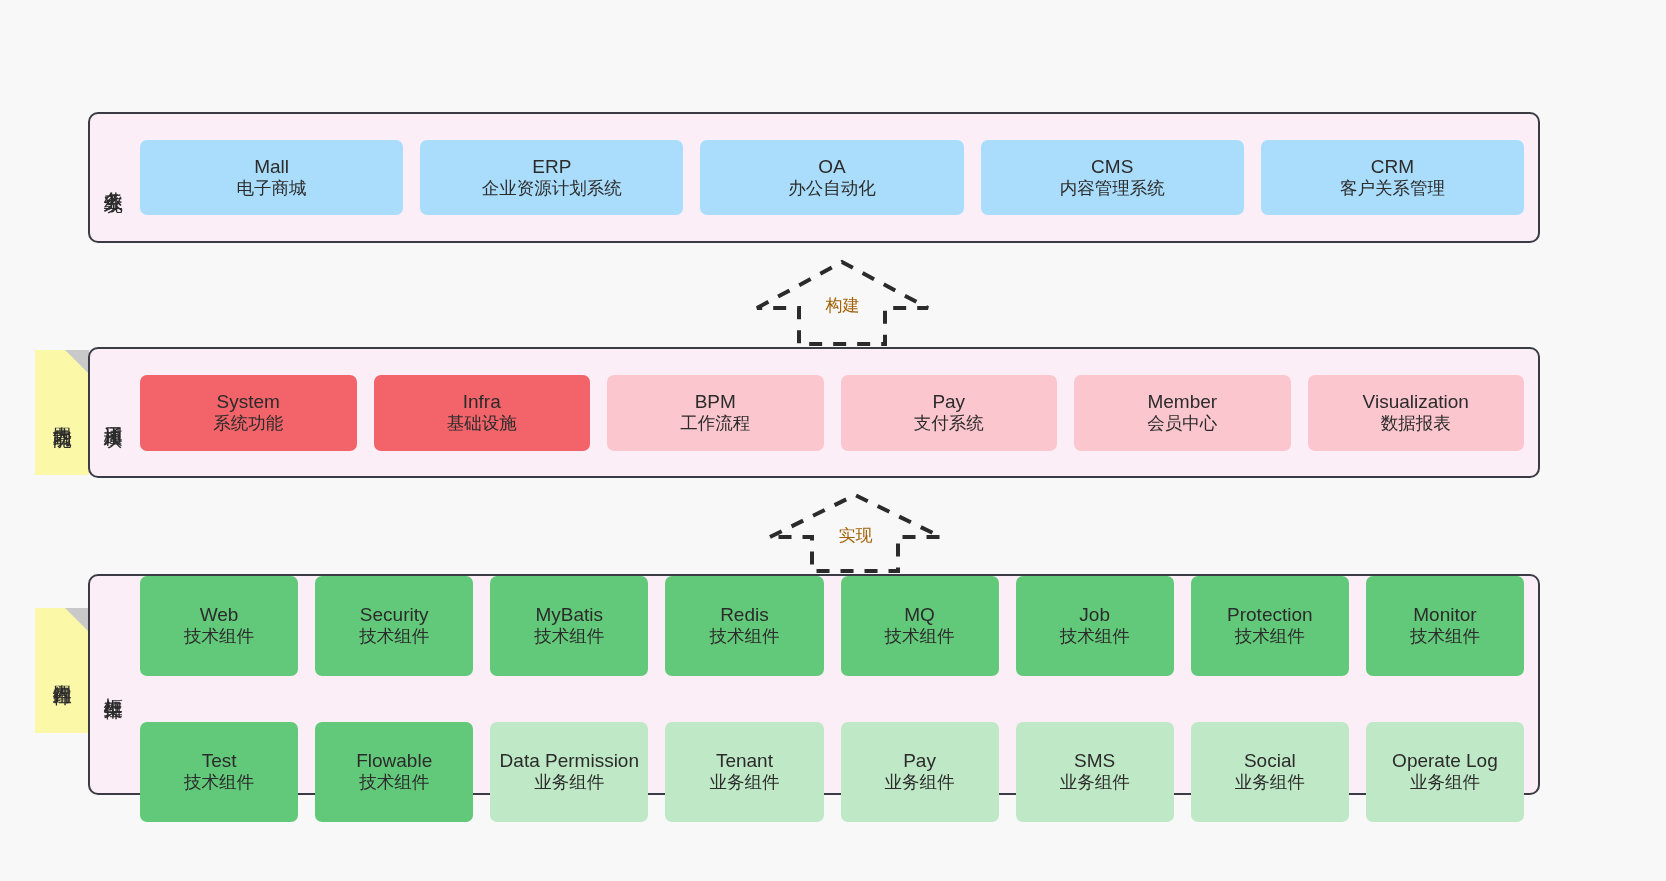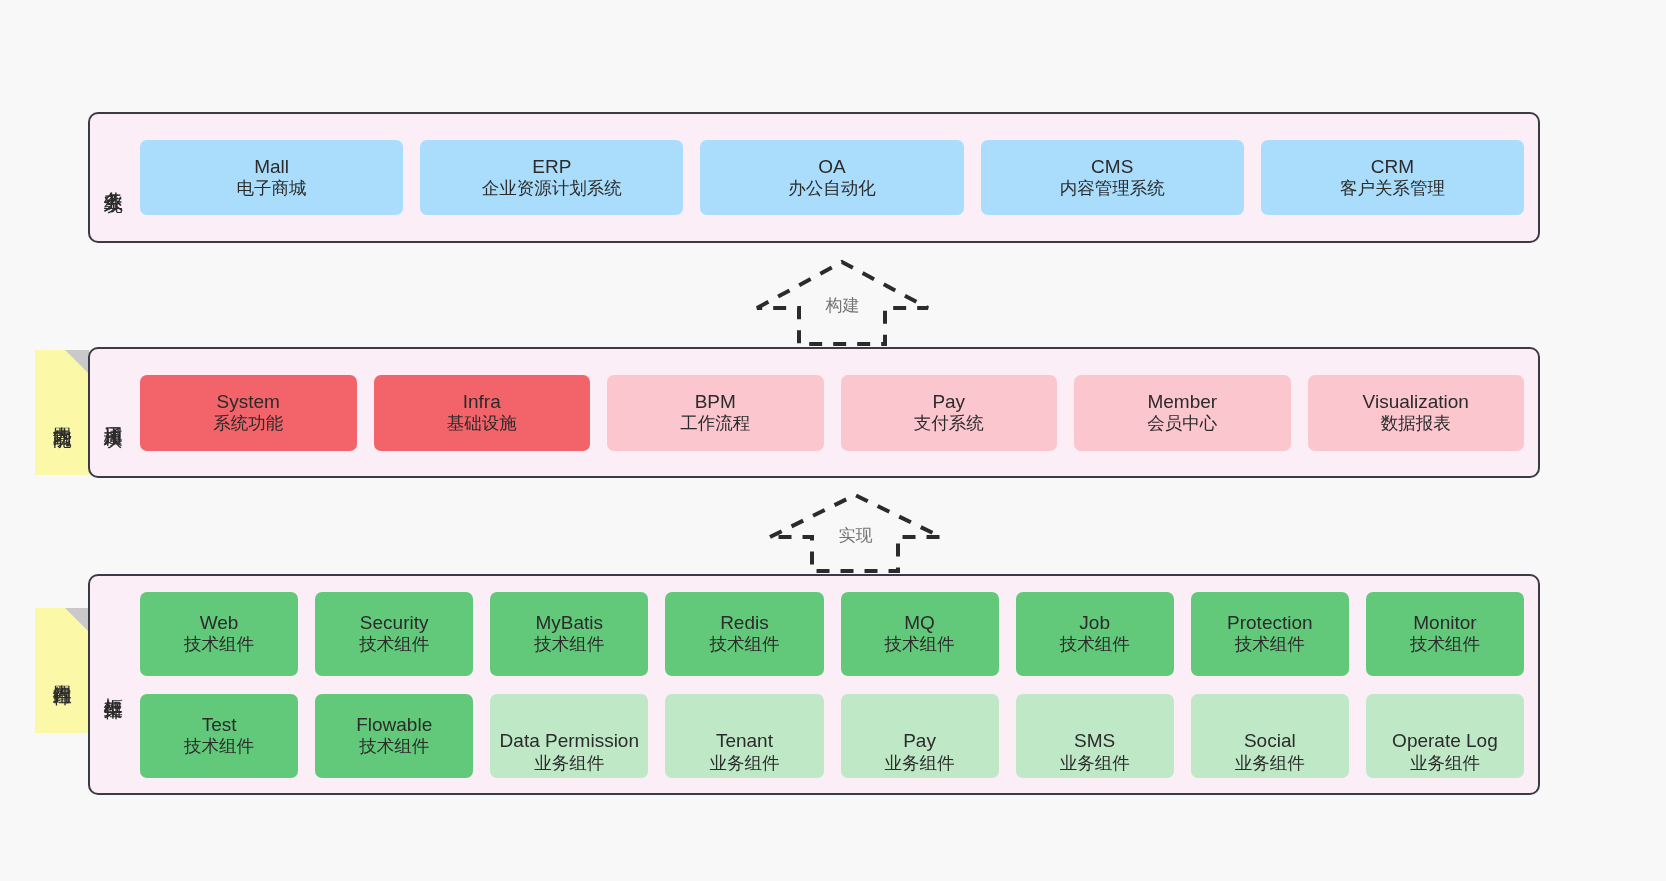--- a/index.html
+++ b/index.html
@@ -77,31 +77,31 @@
   .box .cn {
     font-size: 17.5px;
     line-height: 1.2;
   }
   .box.three .en { line-height: 1.16; }
 
   .blue  { background: #aaddfb; }
   .red   { background: #f2646a; }
   .pink  { background: #fbc6ce; }
   .green { background: #63c97a; }
-  .lgreen{ background: #bfe8c6; justify-content: flex-end; }
+  .lgreen{ background: #bfe8c6; }
 
   
   #layer-business { left: 88px;  top: 112px; width: 1452px; height: 131px; }
   #layer-business .box { height: 75px; }
 
   #layer-common   { left: 88px;  top: 347px; width: 1452px; height: 131px; }
   #layer-common .box { height: 76px; }
 
   #layer-framework{ left: 88px;  top: 574px; width: 1452px; height: 221px; }
-  #layer-framework .box { height: 84px; }
+  #layer-framework .box { height: 100px; margin-top: 28px; }
 
   
   .note {
     position: absolute;
     width: 54px;
     background: #fbf8a8;
     box-sizing: border-box;
     display: flex;
     align-items: center;
     justify-content: center;
@@ -127,21 +127,21 @@
   
   .arrow {
     position: absolute;
     pointer-events: none;
   }
   .arrow .lbl {
     position: absolute;
     left: 50%;
     transform: translateX(-50%);
     font-size: 17px;
-    color: #737373;
+    color: #a16207;
     background: transparent;
     white-space: nowrap;
   }
   #arrow-build  { left: 755px; top: 258px; width: 175px; height: 88px; }
   #arrow-build .lbl  { top: 36px; }
   #arrow-impl   { left: 768px; top: 491px; width: 175px; height: 82px; }
   #arrow-impl .lbl   { top: 33px; }
 </style>
 </head>
 <body>

